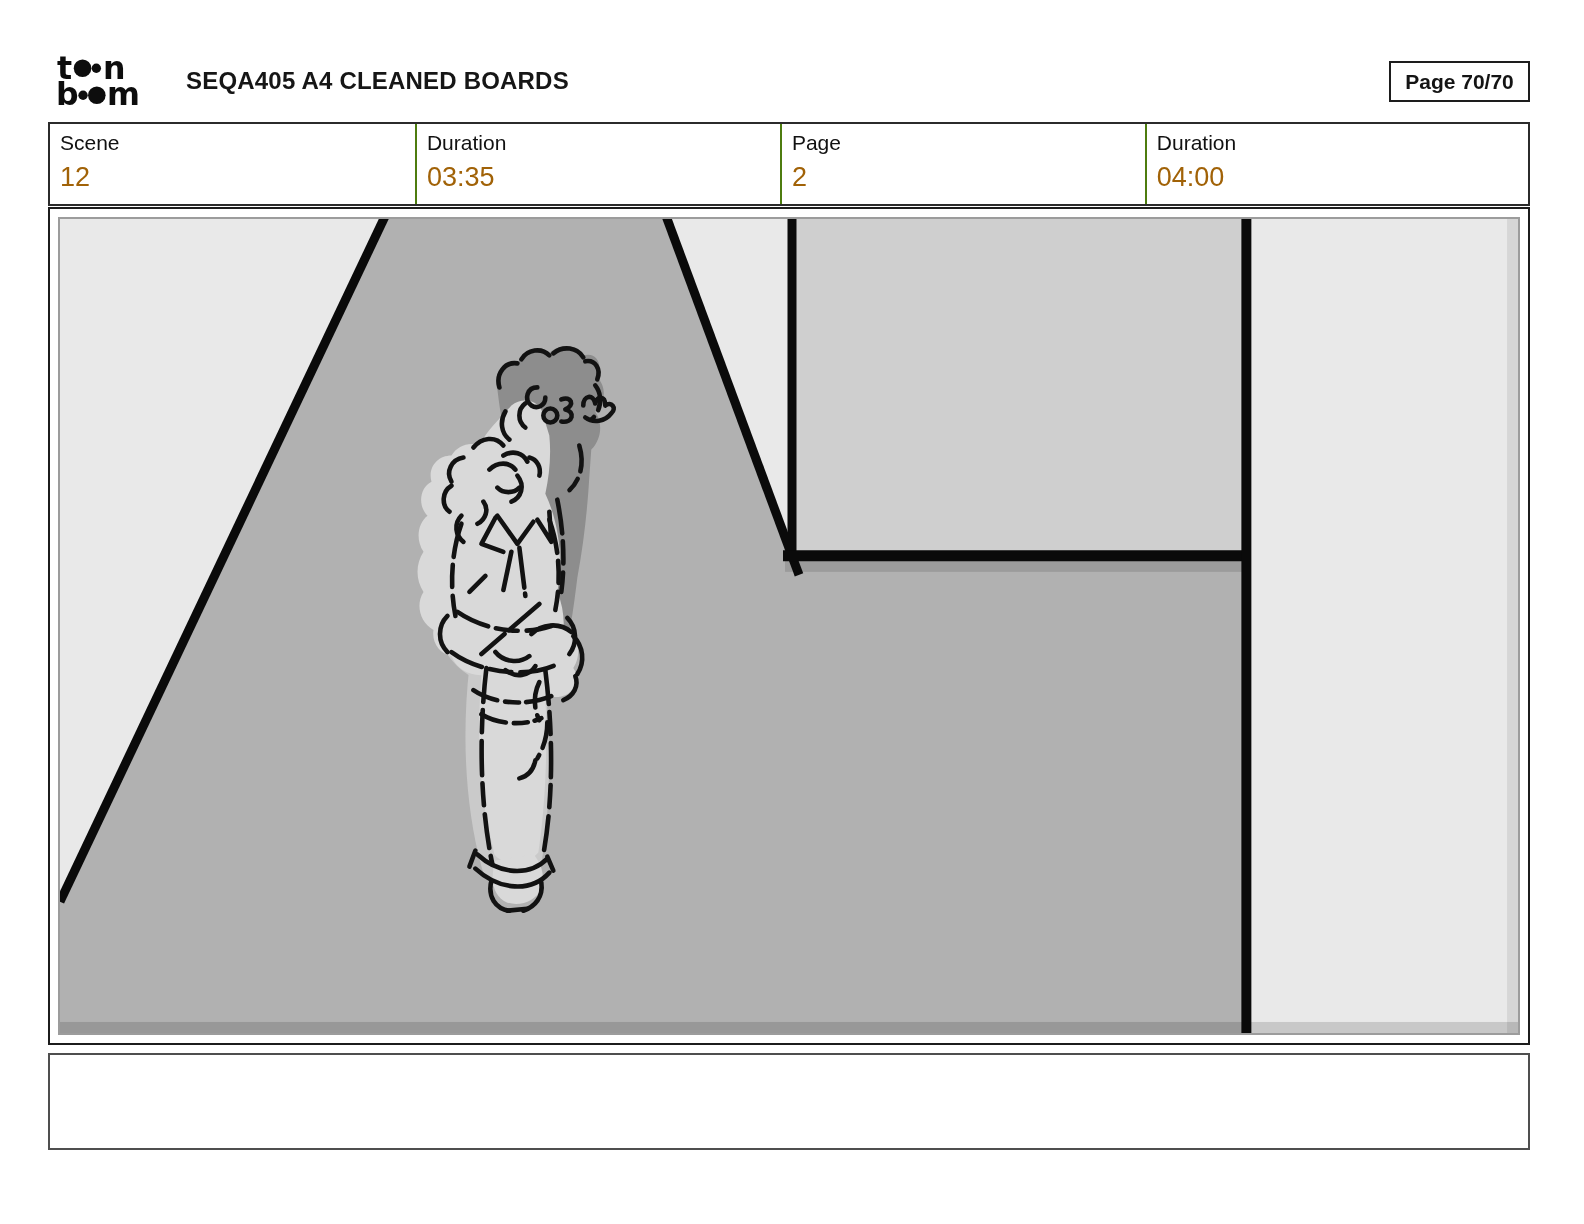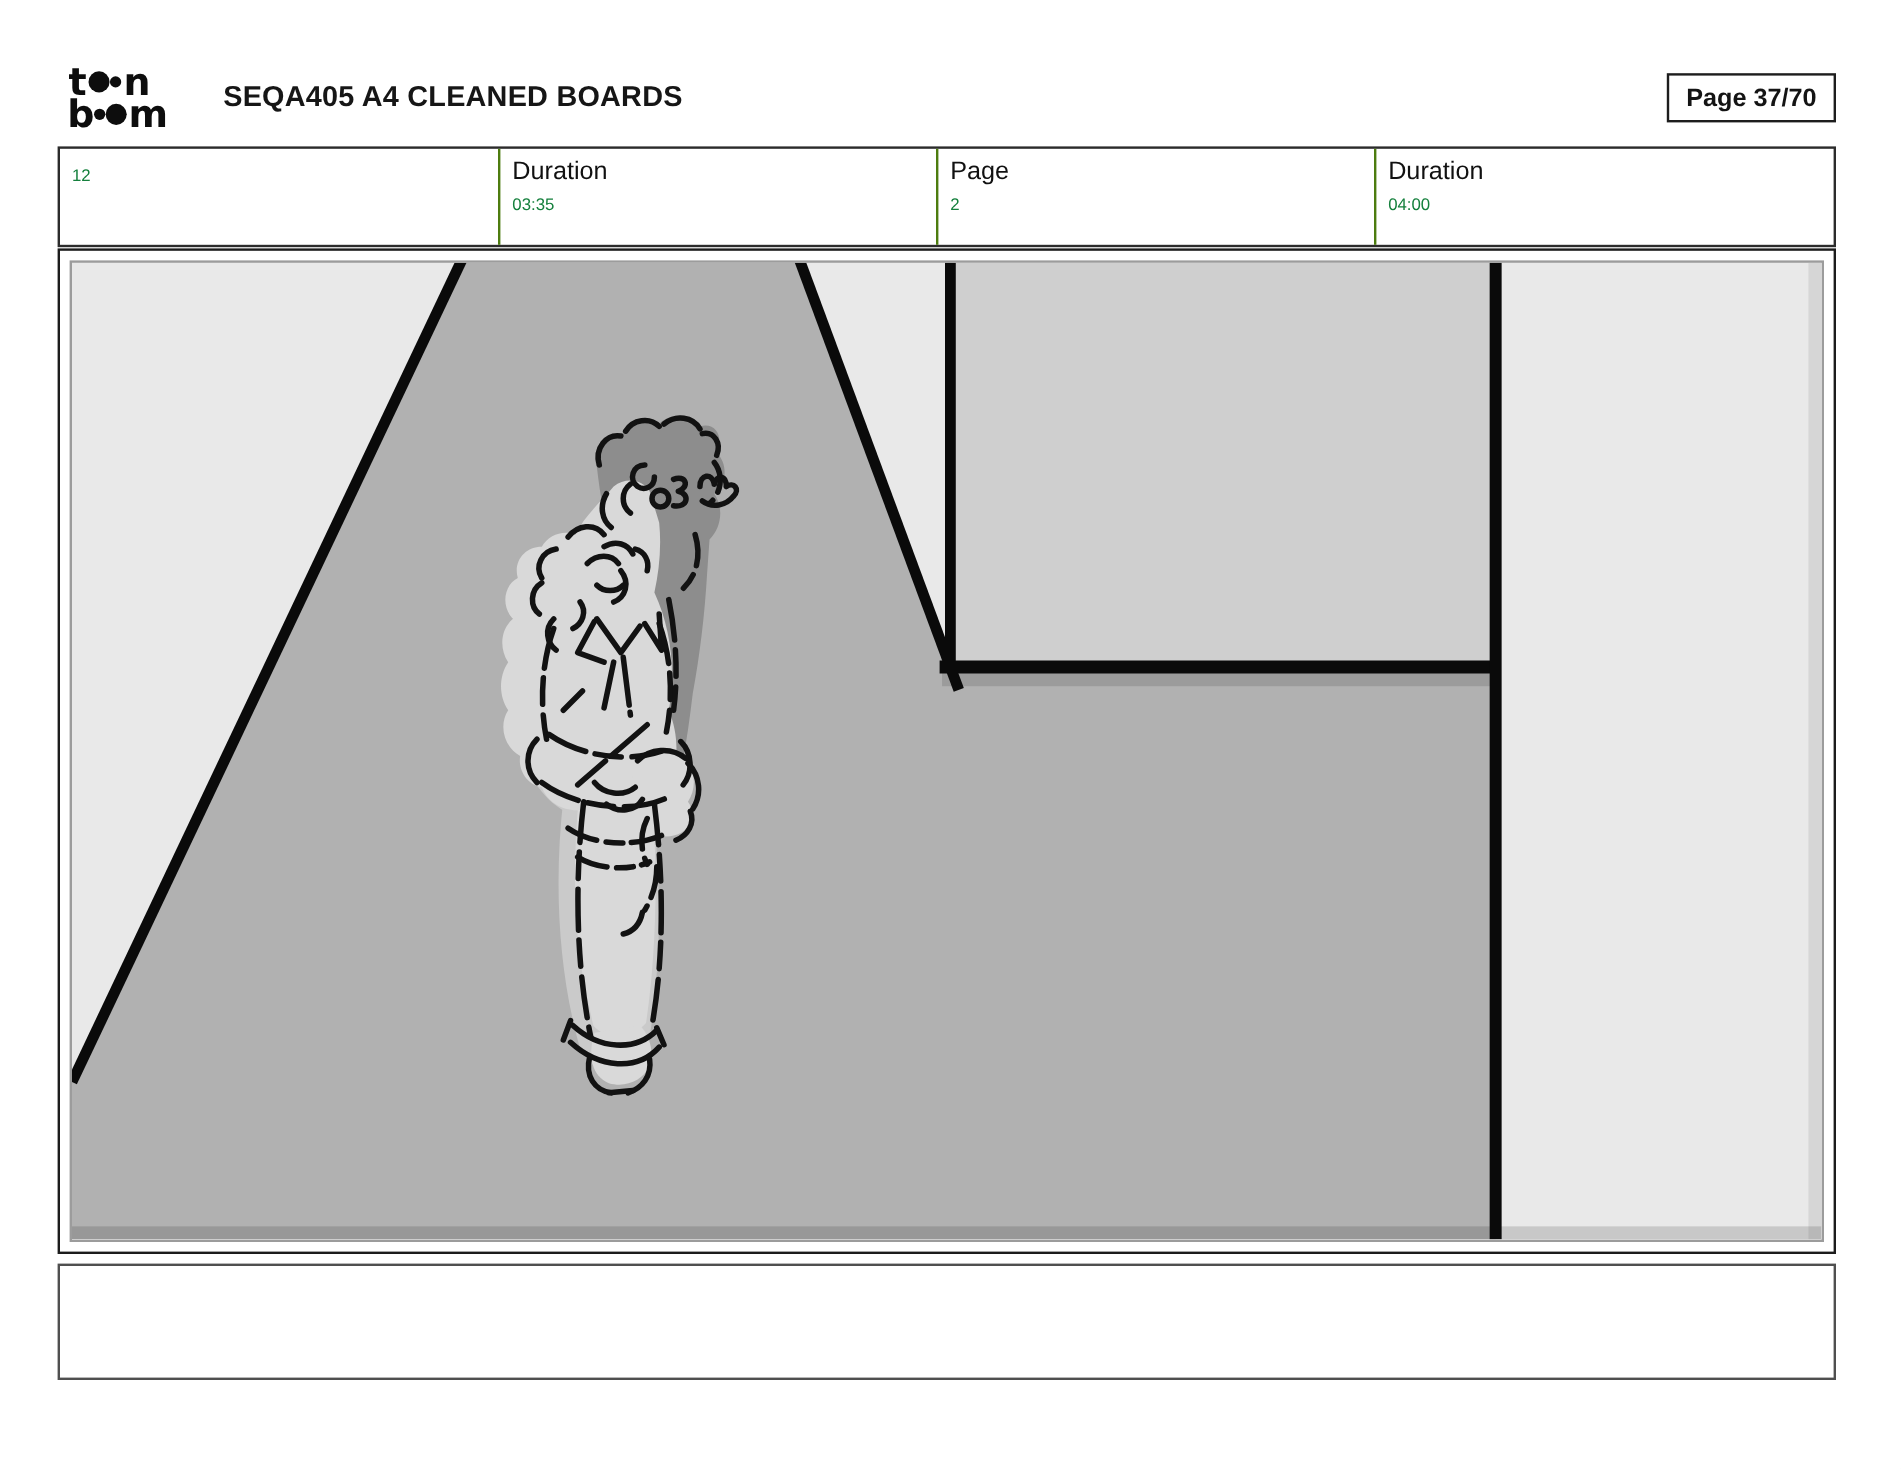--- a/index.html
+++ b/index.html
@@ -13,21 +13,21 @@
   .pagebox{position:absolute;left:1389px;top:61px;width:141px;height:41px;border:2px solid #1d1d1d;
            box-sizing:border-box;display:flex;align-items:center;justify-content:center;
            font-size:21px;font-weight:bold;background:#fff;}
 
   
   .info-table{position:absolute;left:48px;top:122px;width:1482px;height:84px;box-sizing:border-box;
               border:2px solid #2b2b2b;display:grid;grid-template-columns:1fr 1fr 1fr 1.05fr;background:#fff;}
   .info-cell{box-sizing:border-box;padding:7px 10px 0 10px;}
   .info-cell + .info-cell{border-left:2px solid #4d7c0f;}
   .info-label{font-size:21px;color:#111;}
-  .info-value{font-size:14px;color:#15803d;margin-top:7px;}
+  .info-value{font-size:27px;color:#a16207;margin-top:7px;}
 
   
   .panel{position:absolute;left:48px;top:207px;width:1482px;height:838px;box-sizing:border-box;
          border:2px solid #1c1c1c;background:#ffffff;padding:8px;}
   .panel-frame{width:100%;height:100%;box-sizing:border-box;border:2px solid #9c9c9c;overflow:hidden;}
   .art{display:block;width:100%;height:100%;}
 
   
   .ink{fill:none;stroke:#121212;stroke-width:4.6;stroke-linecap:round;stroke-linejoin:round;}
   .d1{stroke-dasharray:34 8 22 9;}
@@ -51,24 +51,25 @@
         <circle cx="39.5" cy="13.5" r="4.6"></circle>
         <text x="46" y="24">n</text>
         <text x="0" y="50">b</text>
         <circle cx="26.5" cy="40" r="4.6"></circle>
         <circle cx="40" cy="40" r="8.6"></circle>
         <text x="50" y="50">m</text>
       </g>
     </svg>
     <h1 class="doc-title">SEQA405 A4 CLEANED BOARDS</h1>
   </div>
-  <div class="pagebox">Page 37/70</div>
+  <div class="pagebox">Page 70/70</div>
 
   <div class="info-table">
     <div class="info-cell">
+      <div class="info-label">Scene</div>
       <div class="info-value">12</div>
     </div>
     <div class="info-cell">
       <div class="info-label">Duration</div>
       <div class="info-value">03:35</div>
     </div>
     <div class="info-cell">
       <div class="info-label">Page</div>
       <div class="info-value">2</div>
     </div>

